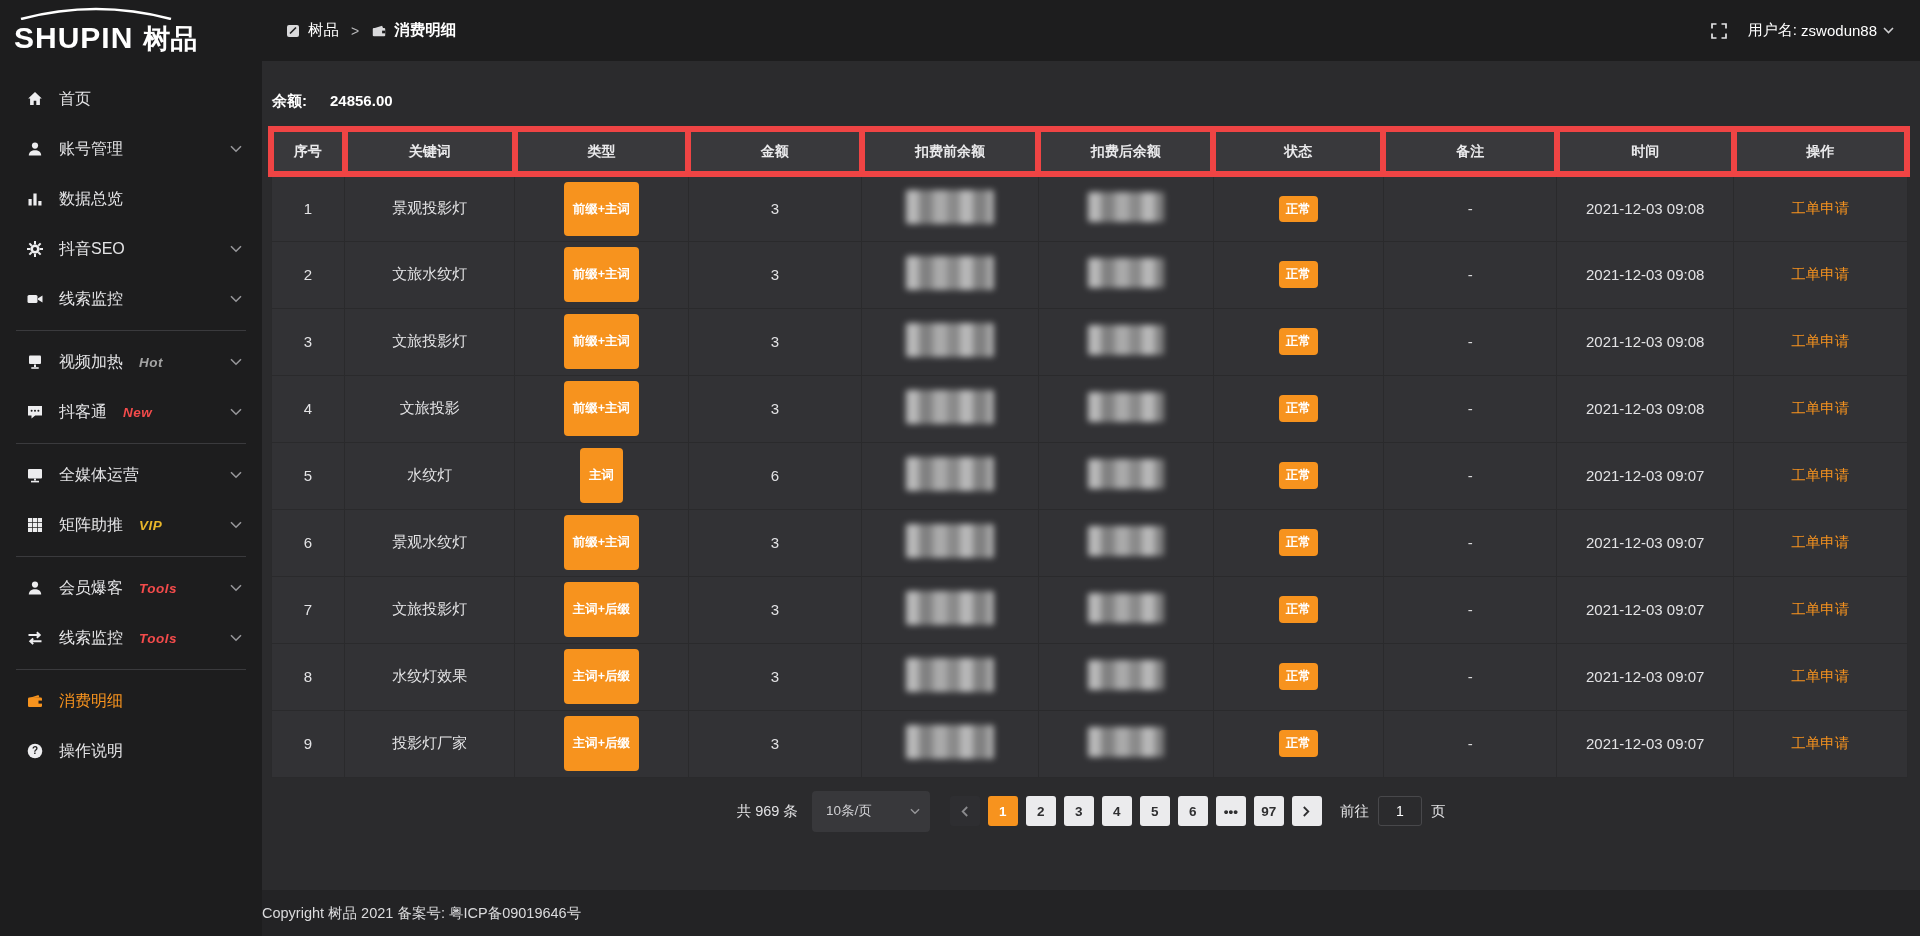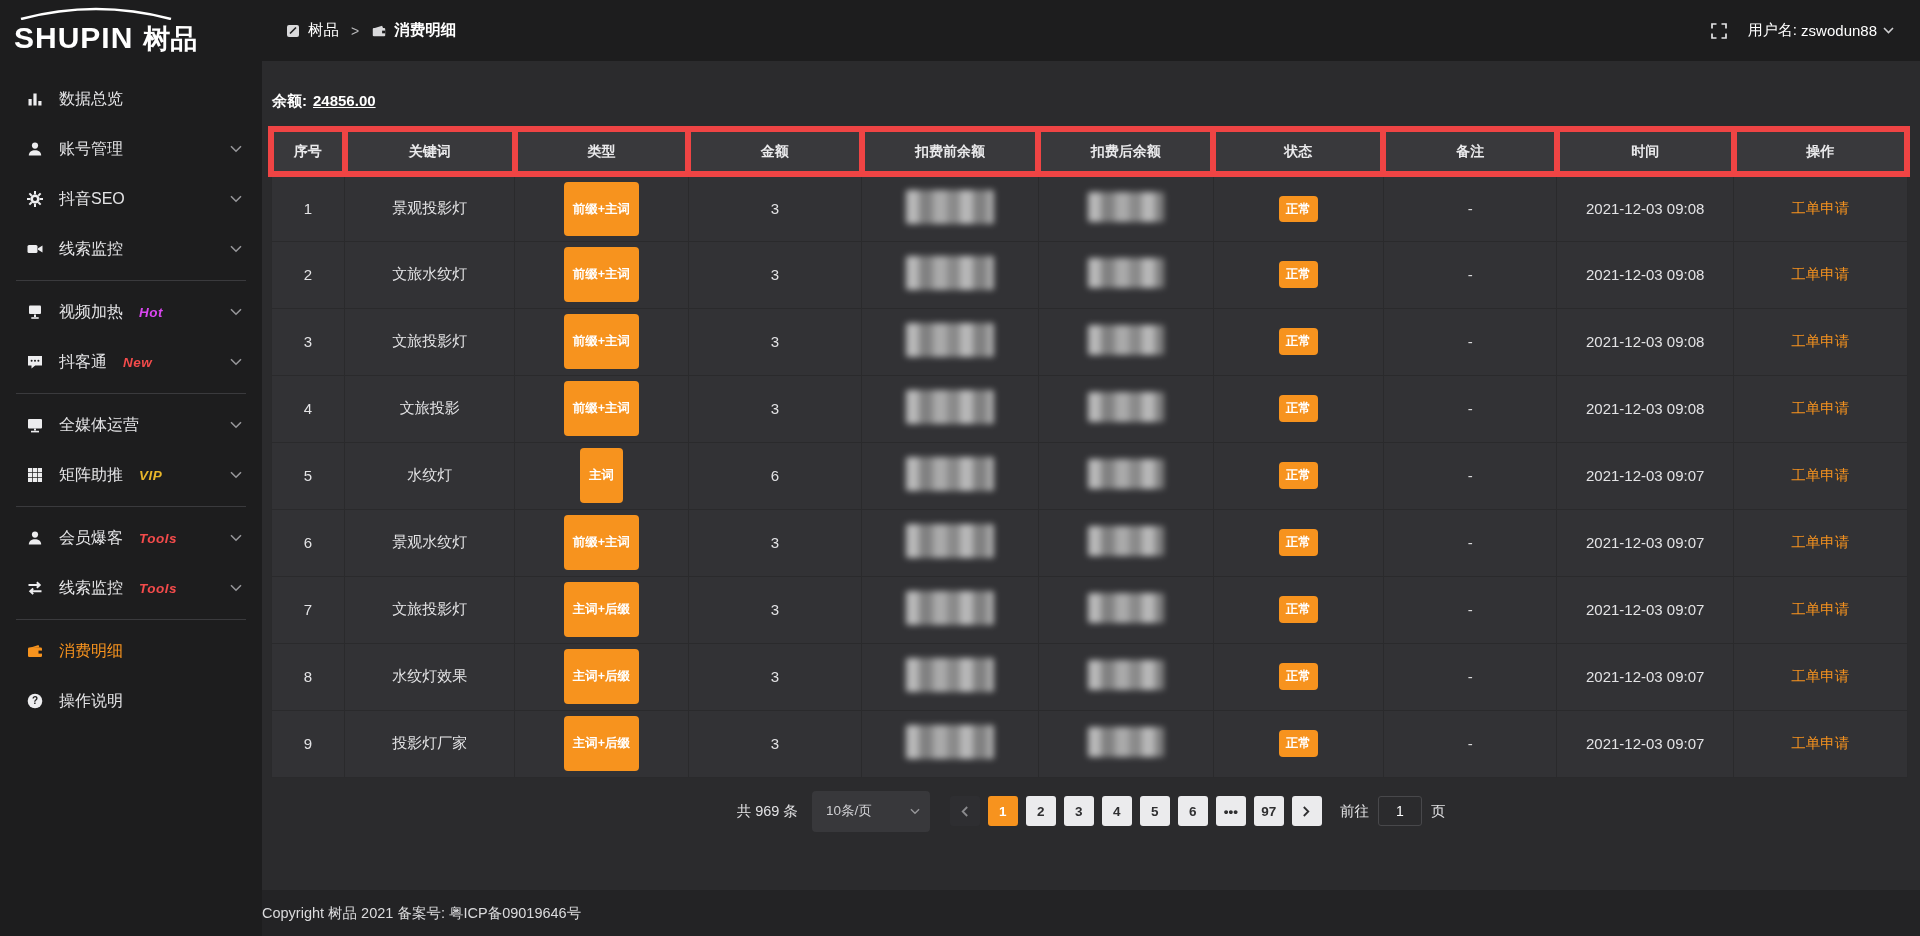--- a/index.html
+++ b/index.html
@@ -35,21 +35,21 @@
   .bc-sep { color:#b9b9bb; margin:0 12px; font-size:14px; }
   .bc-current { font-weight:600; }
   .topbar-right { display:flex; align-items:center; gap:20px; }
   .fs-icon { display:flex; color:#e4e4e6; cursor:pointer; }
   .user-box { display:flex; align-items:center; font-size:15px; color:#fff; cursor:pointer; }
   .user-chev { display:flex; margin-left:6px; color:#cfcfd1; }
 
   
   .content { position:absolute; left:262px; top:61px; right:0; bottom:0; background:#2b2b2d; }
   .balance { padding:31px 0 0 10px; font-size:15px; font-weight:700; color:#fff; }
-  .balance-value { margin-left:6px;text-decoration:underline; }
+  .balance-value { margin-left:23px; }
 
   .table-wrap { margin:15px 10px 0 6px; }
   table { width:100%; border-collapse:collapse; table-layout:fixed; }
   th { background:#39393c; height:45px; font-size:14px; font-weight:700; color:#eaeaec; border:6px solid #ef4444; text-align:center; }
   td { background:#323235; height:67px; font-size:15px; color:#e3e3e5; border:1px solid #2a2a2c; text-align:center; vertical-align:middle; }
   .type-badge, .status-badge {
     display:inline-block; background:#f7931e; color:#fff; font-size:12.5px; font-weight:600;
     padding:21px 9px; border-radius:4px; line-height:1;
   }
   .status-badge { padding:7px 7px; }
@@ -90,42 +90,51 @@
       <div class="logo-textrow">
         <span class="logo-en">SHUPIN</span>
         <span class="logo-cn">树品</span>
       </div>
     </div>
   </div>
   <div class="side-menu">
       <div class="side-item">
     <span class="s-icon">
           <svg viewBox="0 0 18 18" fill="currentColor">
+            <path d="M9 2 2.2 8.4h1.9V15h3.6v-4.2h2.6V15h3.6V8.4h1.9z"></path>
+          </svg>
+        </span>
+    <span class="s-label">首页</span>
+
+  </div>
+      <div class="side-item">
+    <span class="s-icon">
+          <svg viewBox="0 0 18 18" fill="currentColor">
+            <circle cx="9" cy="5.6" r="3.1"></circle>
+            <path d="M2.8 15.5c0-3.4 2.8-5.2 6.2-5.2s6.2 1.8 6.2 5.2z"></path>
+          </svg>
+        </span>
+    <span class="s-label">账号管理</span>
+
+    <span class="s-chev">
+      <svg width="12" height="8" viewBox="0 0 12 8">
+            <path d="M1 1.2 6 6.2 11 1.2" stroke="currentColor" stroke-width="1.6" fill="none"></path>
+          </svg>
+    </span>
+  </div>
+      <div class="side-item">
+    <span class="s-icon">
+          <svg viewBox="0 0 18 18" fill="currentColor">
             <rect x="2.5" y="9" width="3.2" height="6.5"></rect>
             <rect x="7.4" y="3.5" width="3.2" height="12"></rect>
             <rect x="12.3" y="11" width="3.2" height="4.5"></rect>
           </svg>
         </span>
     <span class="s-label">数据总览</span>
 
-  </div>
-      <div class="side-item">
-    <span class="s-icon">
-          <svg viewBox="0 0 18 18" fill="currentColor">
-            <circle cx="9" cy="5.6" r="3.1"></circle>
-            <path d="M2.8 15.5c0-3.4 2.8-5.2 6.2-5.2s6.2 1.8 6.2 5.2z"></path>
-          </svg>
-        </span>
-    <span class="s-label">账号管理</span>
-
-    <span class="s-chev">
-      <svg width="12" height="8" viewBox="0 0 12 8">
-            <path d="M1 1.2 6 6.2 11 1.2" stroke="currentColor" stroke-width="1.6" fill="none"></path>
-          </svg>
-    </span>
   </div>
       <div class="side-item">
     <span class="s-icon">
           <svg viewBox="0 0 18 18" fill="currentColor">
             <rect x="8" y="1" width="2" height="3.4"></rect>
             <rect x="8" y="13.6" width="2" height="3.4"></rect>
             <rect x="1" y="8" width="3.4" height="2"></rect>
             <rect x="13.6" y="8" width="3.4" height="2"></rect>
             <rect x="8" y="1" width="2" height="3.4" transform="rotate(45 9 9)"></rect>
             <rect x="8" y="1" width="2" height="3.4" transform="rotate(135 9 9)"></rect>
@@ -161,21 +170,21 @@
       <div class="side-divider"></div>
       <div class="side-item">
     <span class="s-icon">
           <svg viewBox="0 0 18 18" fill="currentColor">
             <rect x="3" y="2.5" width="12" height="8.5" rx="1"></rect>
             <rect x="8" y="11.5" width="2" height="2.5"></rect>
             <rect x="5.3" y="14.2" width="7.4" height="1.6"></rect>
           </svg>
         </span>
     <span class="s-label">视频加热</span>
-    <span class="s-tag" style="color: #d946ef;">Hot</span>
+    <span class="s-tag" style="color: #a3a3a3;">Hot</span>
     <span class="s-chev">
       <svg width="12" height="8" viewBox="0 0 12 8">
             <path d="M1 1.2 6 6.2 11 1.2" stroke="currentColor" stroke-width="1.6" fill="none"></path>
           </svg>
     </span>
   </div>
       <div class="side-item">
     <span class="s-icon">
           <svg viewBox="0 0 18 18" fill="currentColor">
             <path d="M2 3h14v9.5H9.2L5.5 15.6v-3.1H2z"></path>

